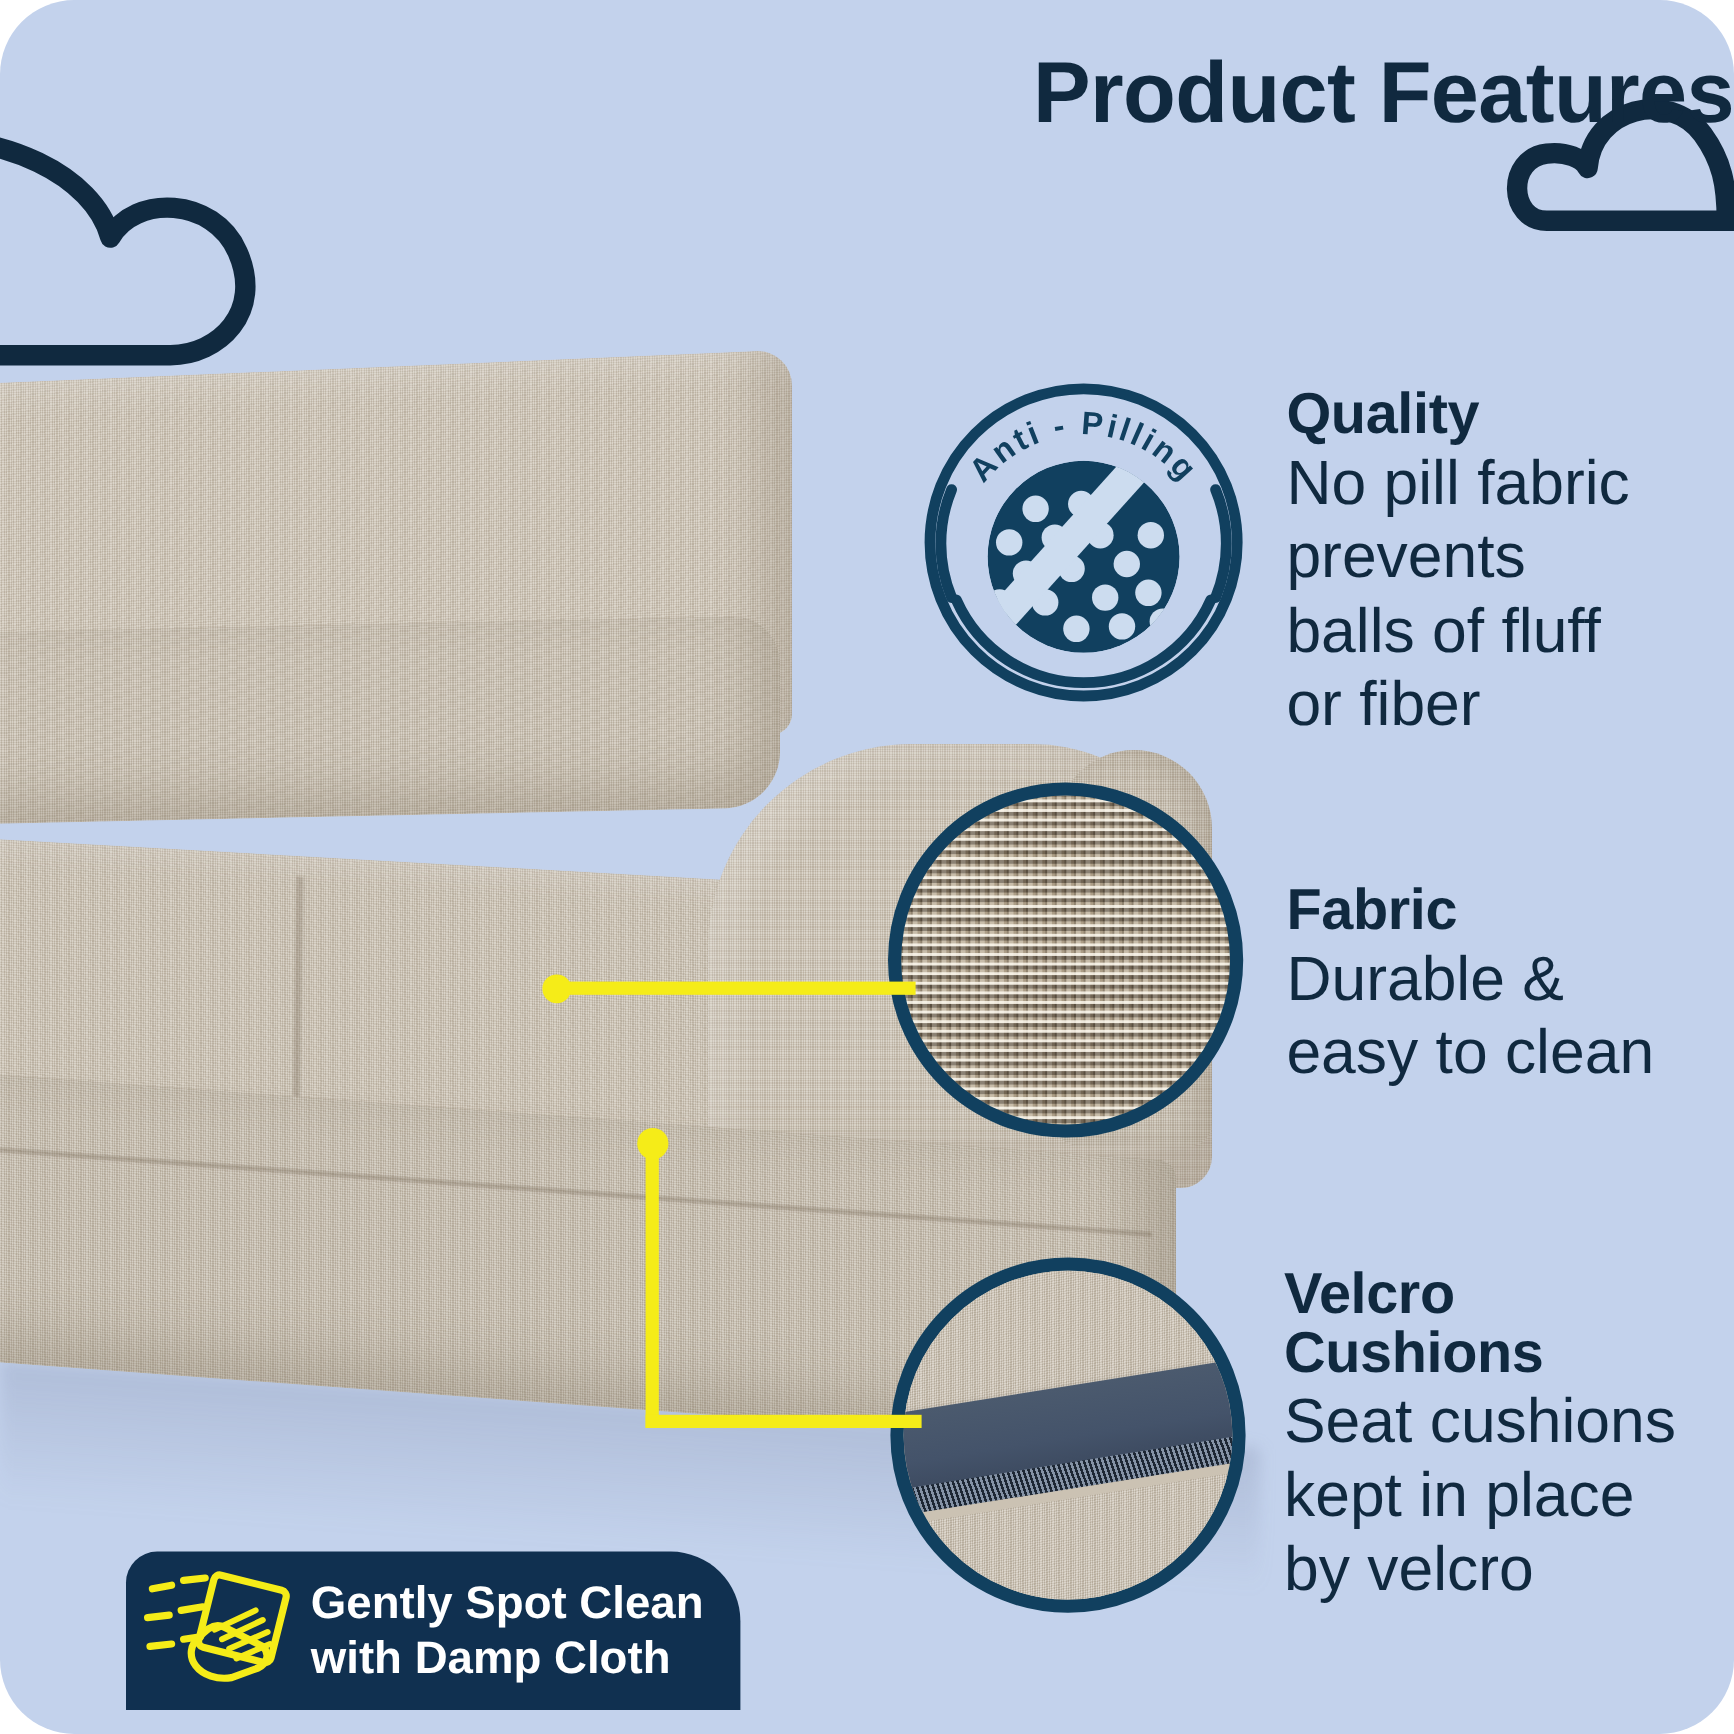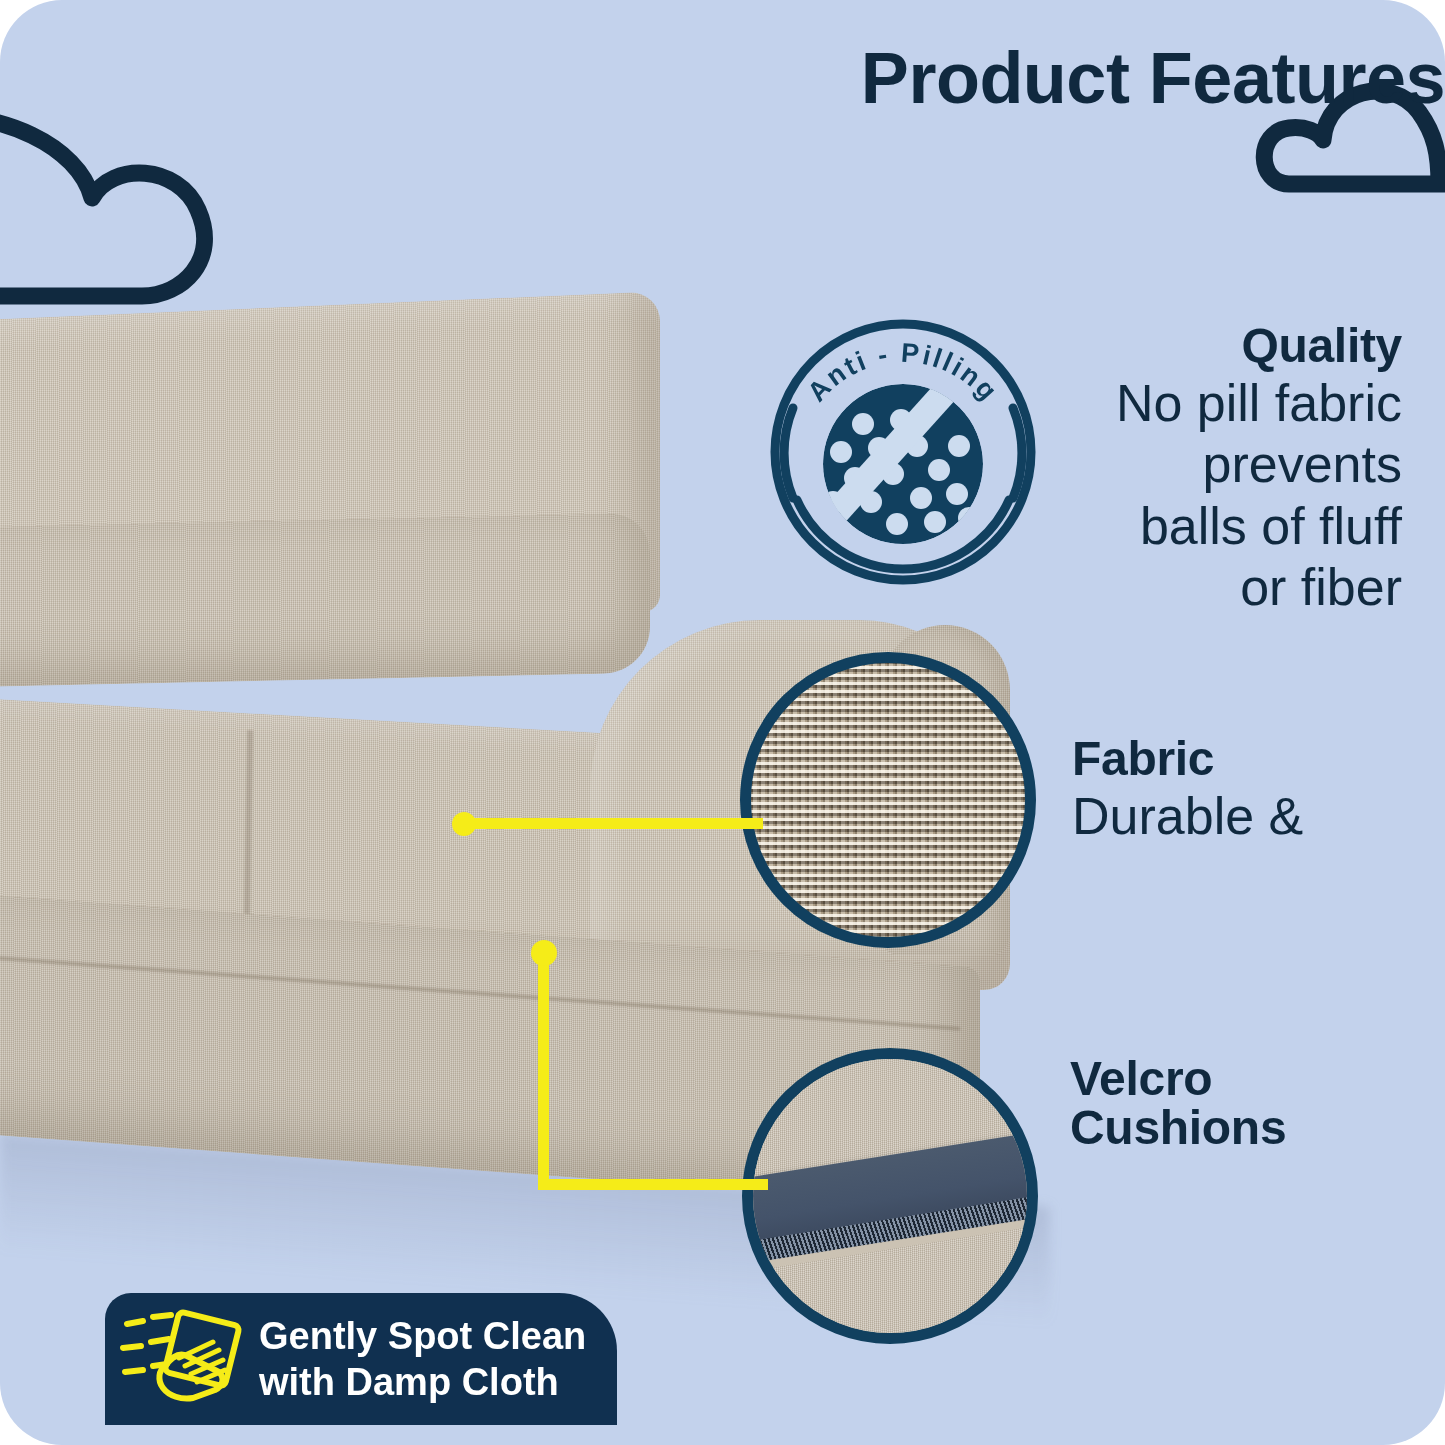--- a/index.html
+++ b/index.html
@@ -217,21 +217,21 @@
     font-weight: 800;
     line-height: 1.02;
     letter-spacing: -0.3px;
   }
   .feature p {
     margin: 2px 0 0 0;
     font-size: 52px;
     font-weight: 400;
     line-height: 1.18;
   }
-  #feat-quality { left: 1072px; top: 322px; width: 330px; text-align: right; }
+  #feat-quality { left: 1072px; top: 322px; width: 330px; }
   #feat-fabric  { left: 1072px; top: 735px; width: 330px; }
   #feat-velcro  { left: 1070px; top: 1055px; width: 345px; }
 
   
   #care-badge {
     position: absolute;
     left: 105px;
     top: 1293px;
     width: 512px;
     height: 132px;
@@ -355,28 +355,34 @@
       <span>prevents</span><br>
       <span>balls of fluff</span><br>
       <span>or fiber</span>
     </p>
   </div>
 
   <div class="feature" id="feat-fabric">
     <h3>Fabric</h3>
     <p>
       <span>Durable &amp;</span><br>
+      <span>easy to clean</span>
     </p>
   </div>
 
   <div class="feature" id="feat-velcro">
     <h3>
       <span>Velcro</span><br>
       <span>Cushions</span>
     </h3>
+    <p>
+      <span>Seat cushions</span><br>
+      <span>kept in place</span><br>
+      <span>by velcro</span>
+    </p>
   </div>
 
   <div id="care-badge">
     <span>
       <svg width="128" height="110" viewBox="0 0 128 110" fill="none">
 
         <g stroke="#f5ec18" stroke-width="6" stroke-linecap="round">
           <line x1="8" y1="22" x2="24" y2="19"></line>
           <line x1="34" y1="15" x2="52" y2="13"></line>
           <line x1="4" y1="46" x2="22" y2="44"></line>

